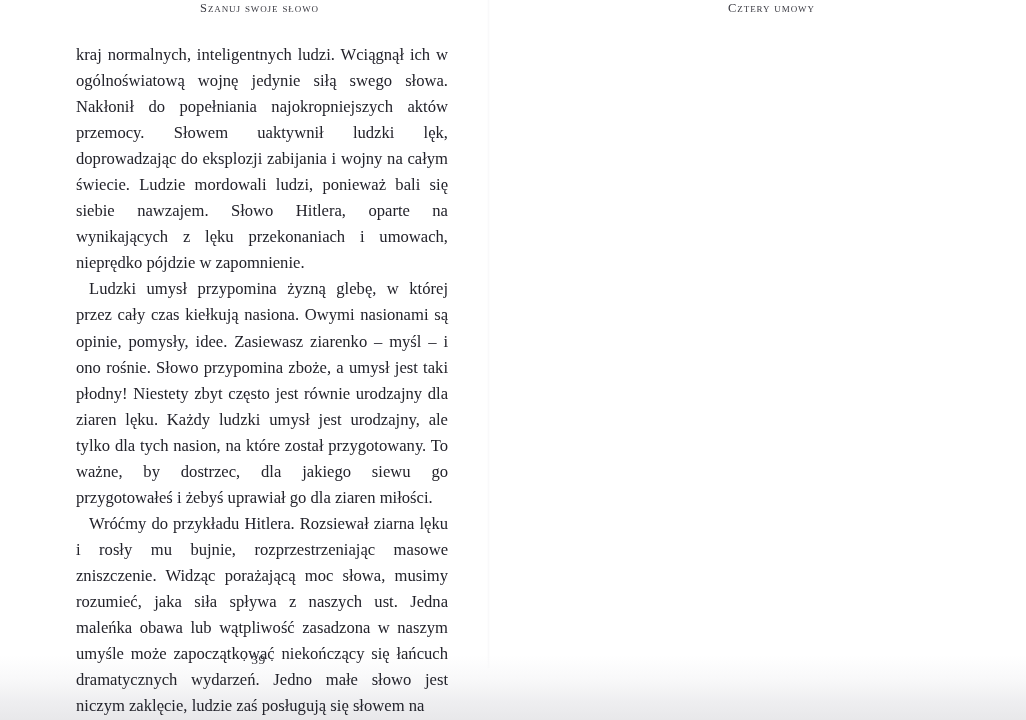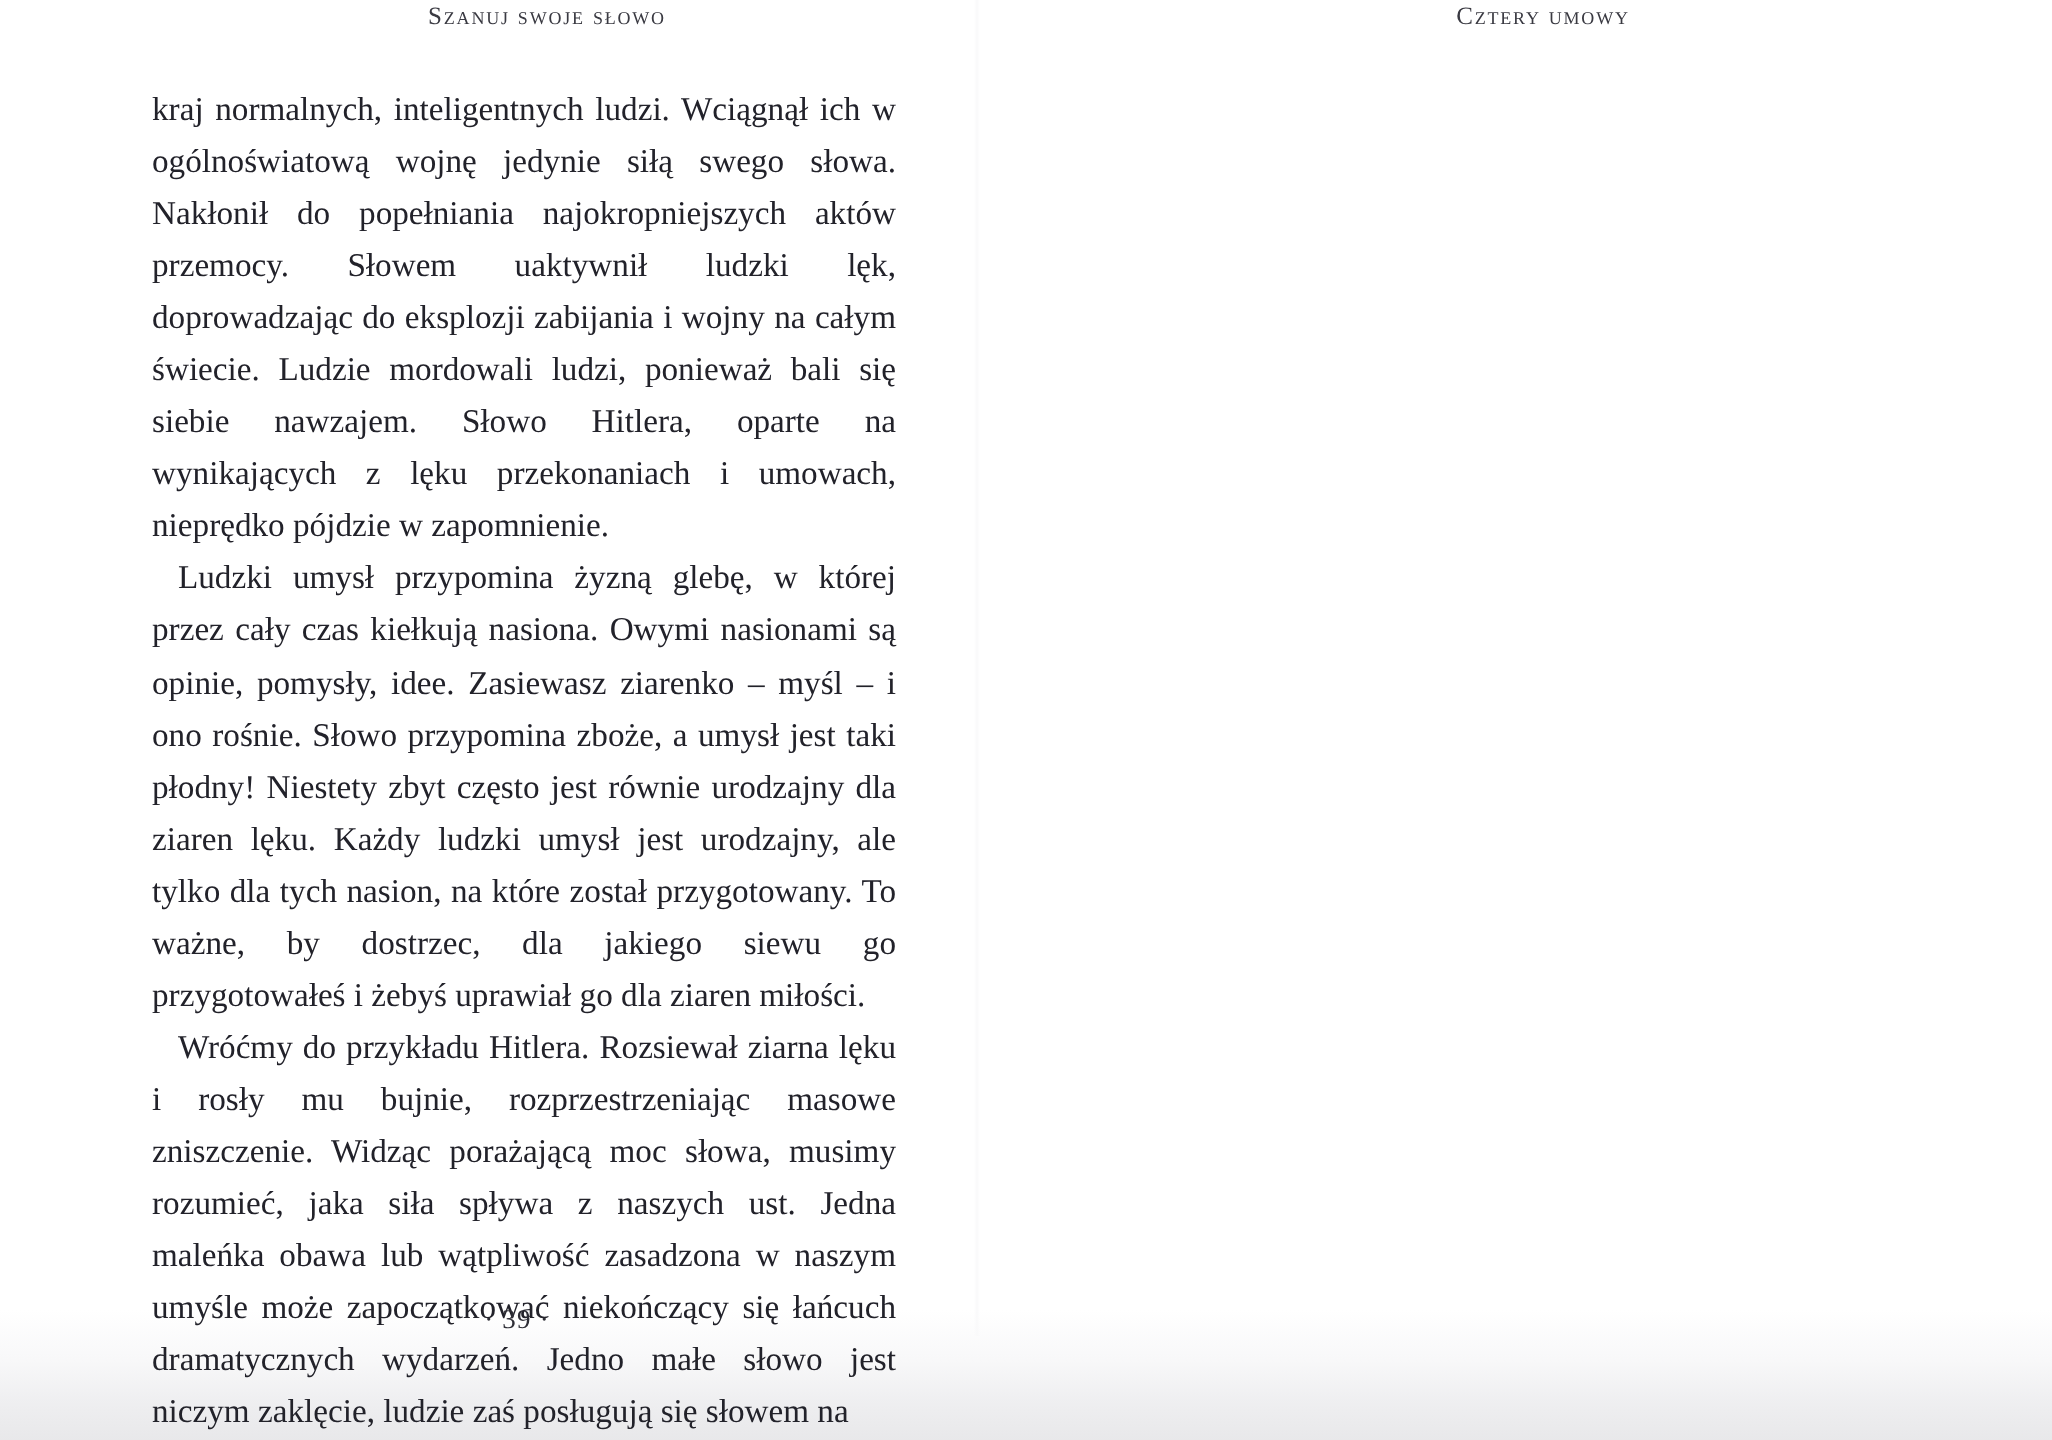--- a/index.html
+++ b/index.html
@@ -60,21 +60,21 @@
     top: 0px;
     left: 0;
     width: 100%;
     text-align: center;
     font-variant: small-caps;
     font-size: 12.5px;
     letter-spacing: 0.9px;
     color: #3a3a42;
     line-height: 16px;
   }
-  .page-left .running-head { padding-left: 17px; }
+  .page-left .running-head { padding-left: 3px; }
   .page-right .running-head { padding-left: 2px; }
 
   .textblock {
     position: absolute;
     top: 42px;
     width: 372px;
     font-size: 16.6px;
     line-height: 26.05px;
     color: #22222a;
     text-align: justify;

